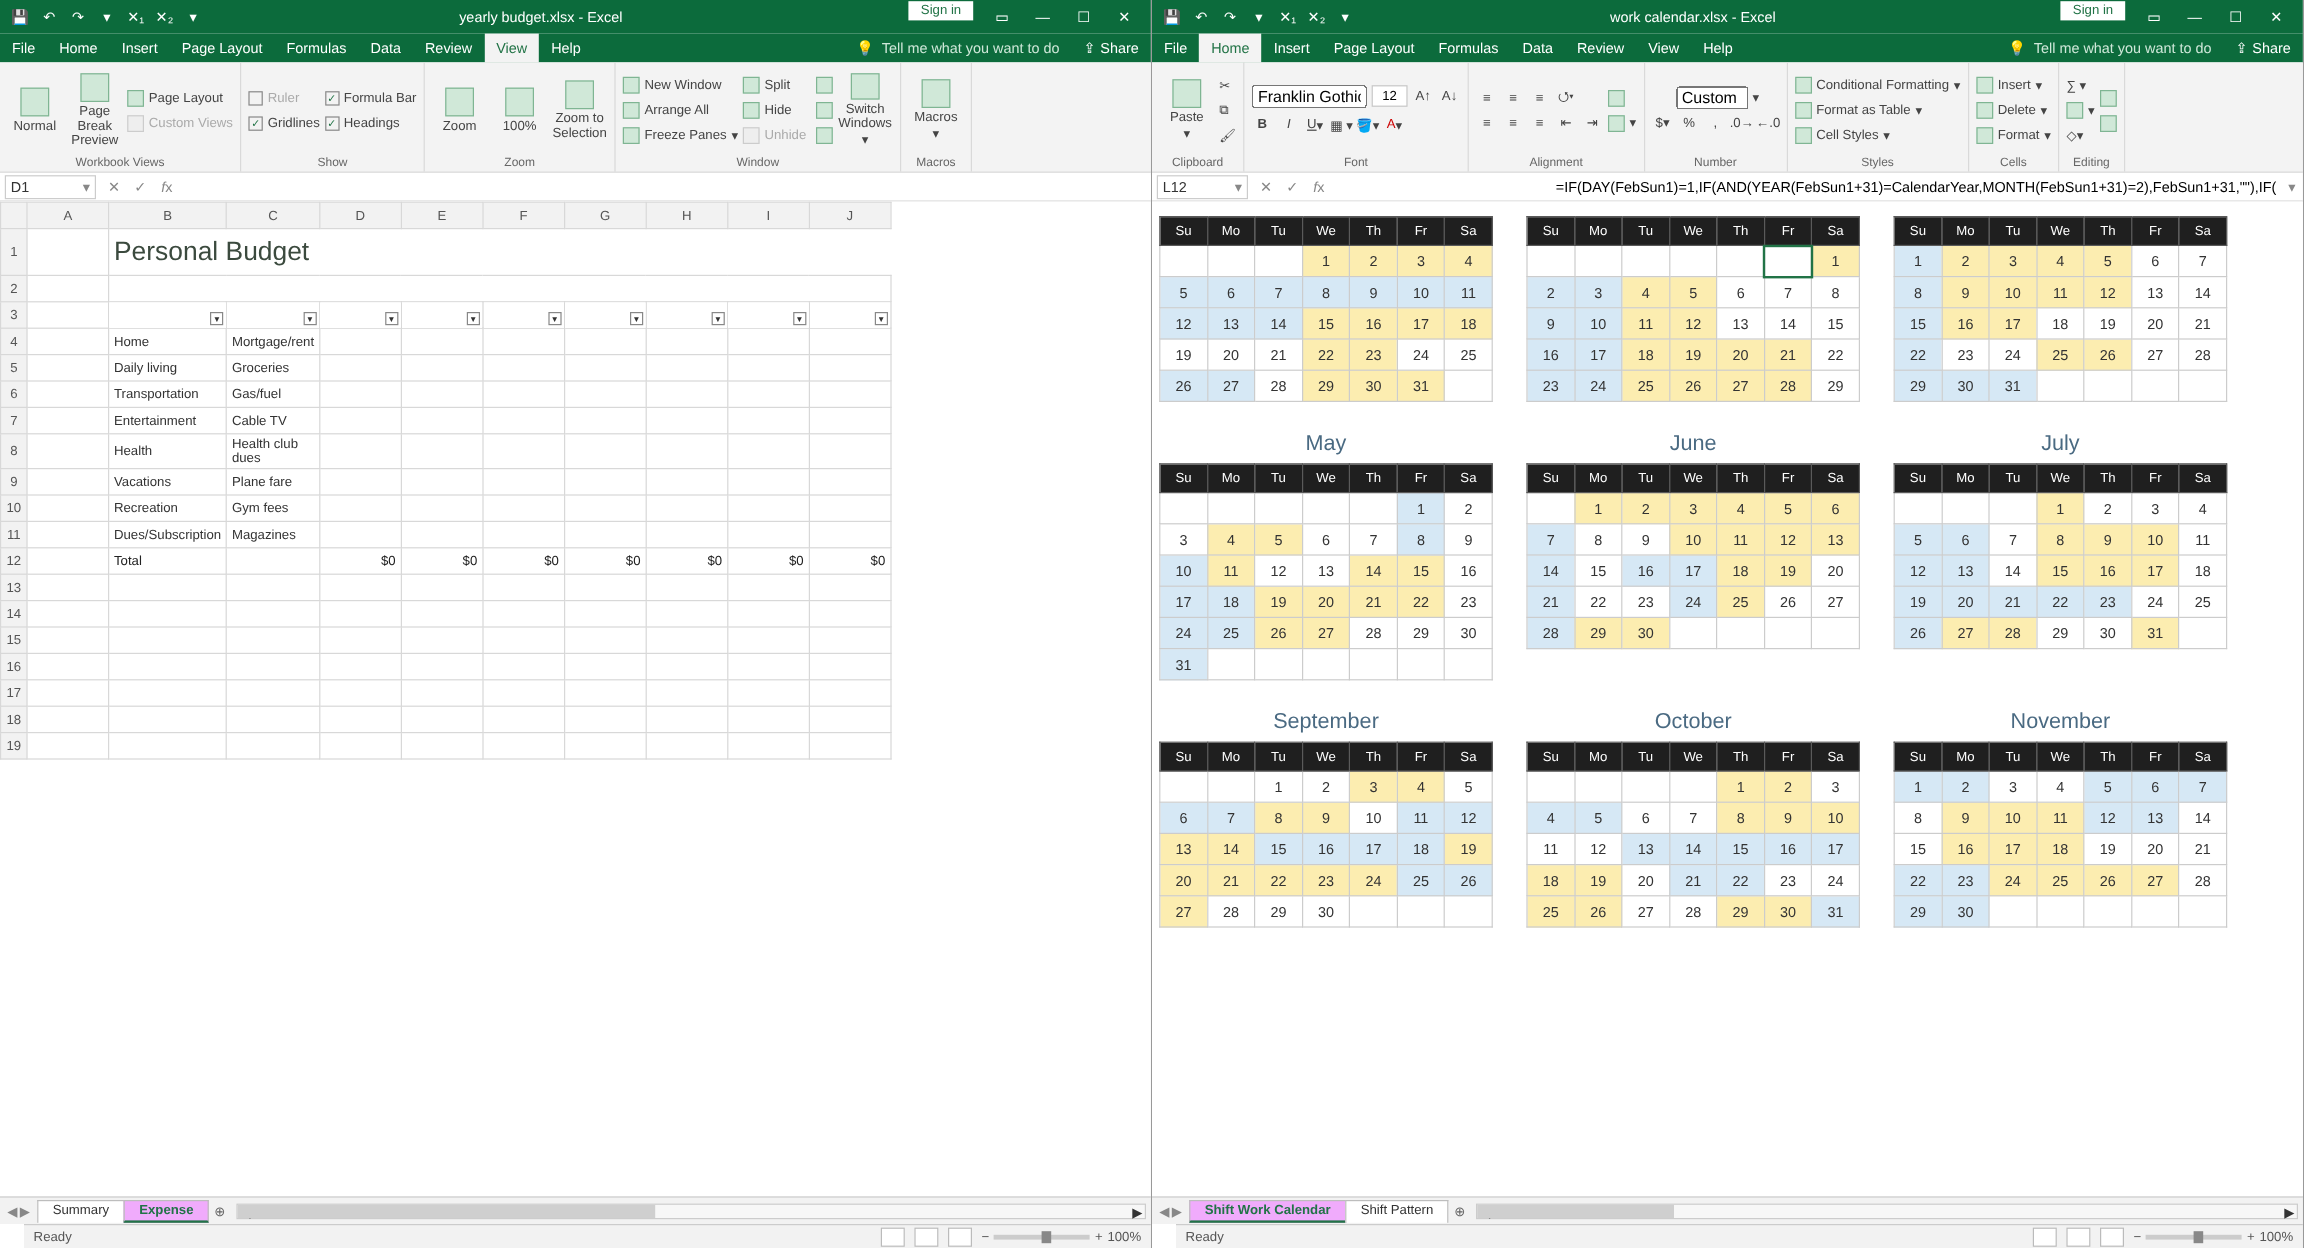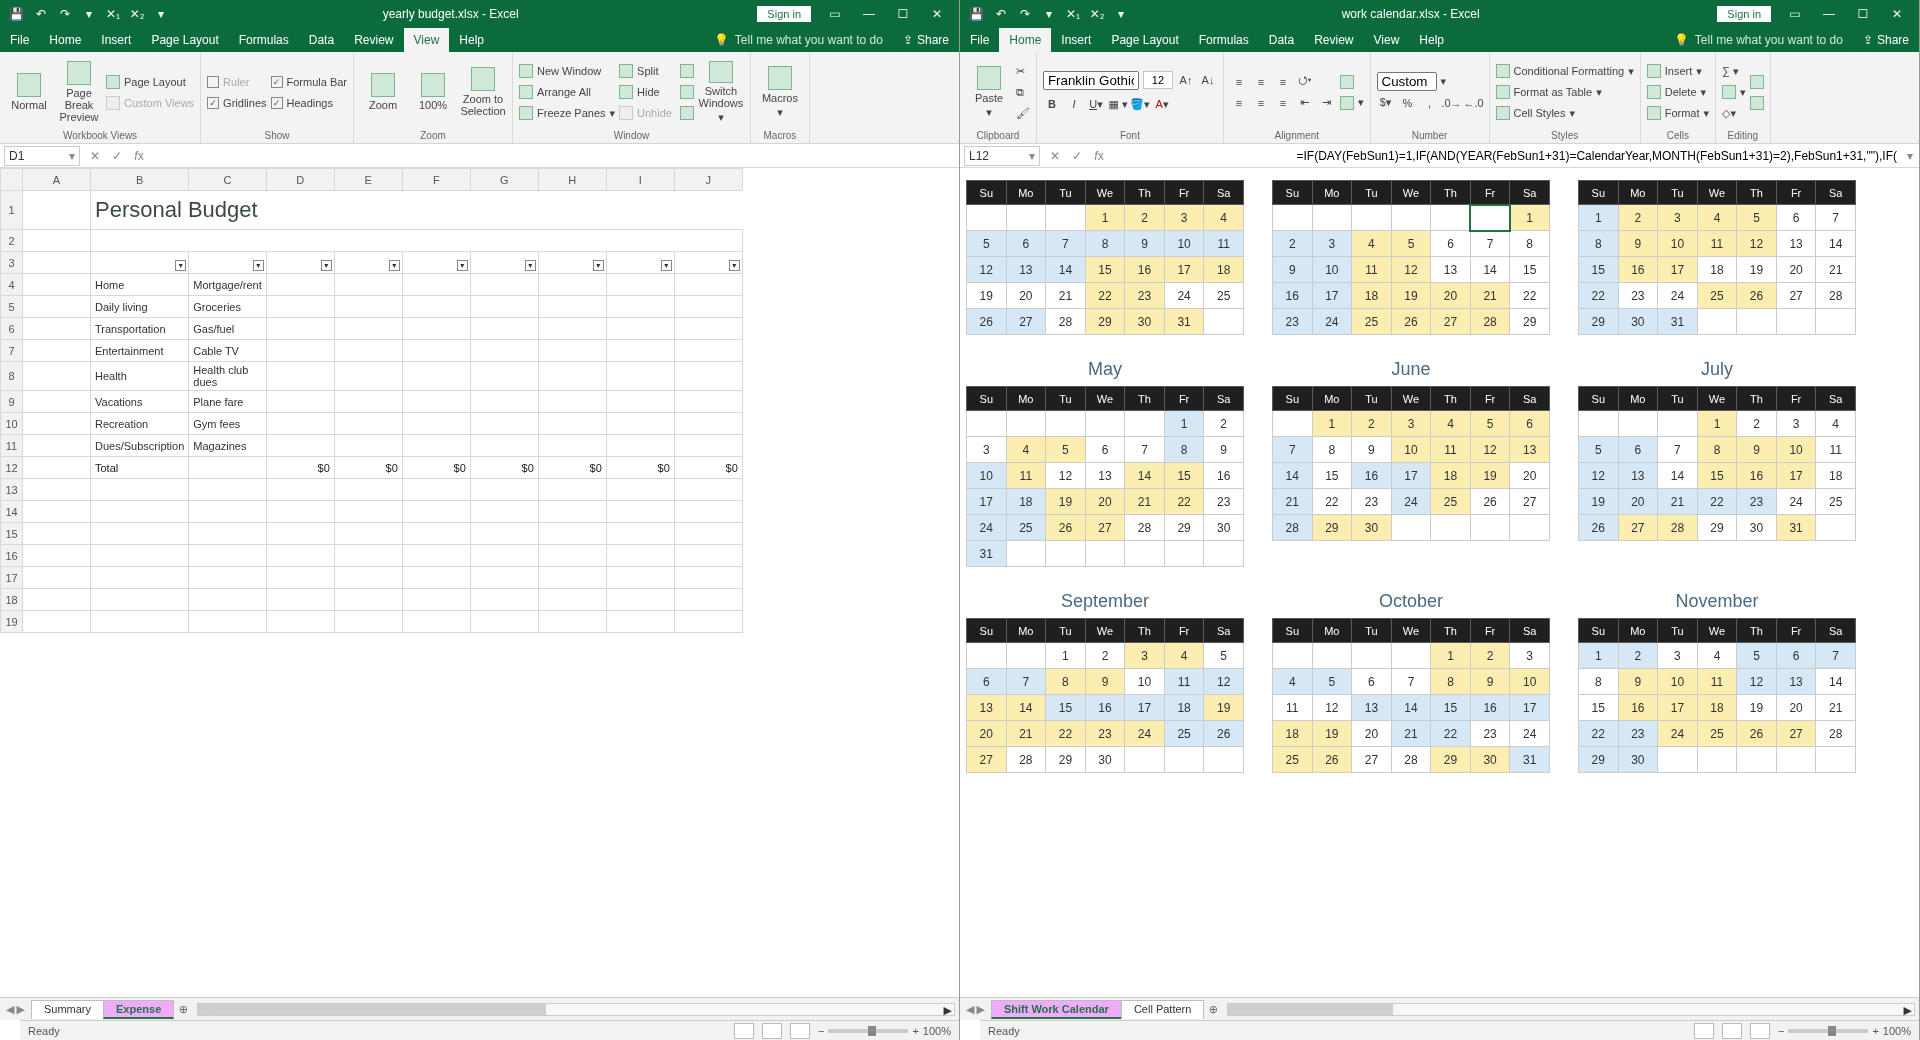--- a/index.html
+++ b/index.html
@@ -2,21 +2,21 @@
 <html><head>
 <meta charset="utf-8">
 <style>
 *{box-sizing:border-box;margin:0;padding:0;font-family:"Segoe UI",Arial,sans-serif;}
 body{background:#fff;font-size:11px;color:#333;display:flex;height:1040px;width:1920px;overflow:hidden;}
 .window{flex:1;display:flex;flex-direction:column;border-right:1px solid #999;position:relative;}
 .titlebar{height:28px;background:#0c6b3c;color:#fff;display:flex;align-items:center;padding:0 6px;font-size:11px;}
 .titlebar .qat{display:flex;gap:2px;align-items:center;}
 .titlebar .qat .tb-btn{width:22px;height:22px;display:flex;align-items:center;justify-content:center;color:#fff;font-size:12px;}
 .titlebar .title{flex:1;text-align:center;font-size:12px;}
-.titlebar .right{display:flex;align-items:center;gap:2px;padding-left:28px;}
+.titlebar .right{display:flex;align-items:flex-start;gap:2px;padding-left:28px;}
 .titlebar .win-btn{width:32px;height:26px;display:flex;align-items:center;justify-content:center;color:#fff;font-size:12px;}
 .signin{background:#fff;color:#217346;padding:2px 10px;font-size:11px;margin-right:6px;}
 .menubar{height:24px;background:#0c6b3c;display:flex;align-items:stretch;color:#fff;font-size:12px;}
 .menubar .tab{padding:0 10px;display:flex;align-items:center;cursor:pointer;}
 .menubar .tab.active{background:#f3f3f3;color:#217346;}
 .menubar .spacer{flex:1;}
 .menubar .tellme{display:flex;align-items:center;gap:6px;padding:0 10px;color:#cfe8d9;}
 .menubar .share{display:flex;align-items:center;gap:4px;padding:0 10px;}
 .ribbon{height:92px;background:#f3f3f3;border-bottom:1px solid #d4d4d4;display:flex;align-items:stretch;font-size:11px;color:#444;}
 .rg{border-right:1px solid #d9d9d9;display:flex;flex-direction:column;padding:4px 6px 2px;}
@@ -635,21 +635,21 @@
               <span class="ic-s"></span>
             </div>
           <div class="smrow"><span class="ic-s"></span>▾</div>
         </div>
       </div>
       <div class="lbl">Alignment</div>
     </div>
     <div class="rg">
       <div class="body">
         <div class="col-stack">
-          <div class="smrow"><input class="fontbox" style="width: 60px;" value="Custom">▾</div>
+          <div class="smrow"><input class="fontbox" style="width: 60px; margin-left: 20px;" value="Custom">▾</div>
           <div class="smrow">
             <span class="btnlet">$▾</span>
             <span class="btnlet">%</span>
             <span class="btnlet">,</span>
             <span class="btnlet">.0→</span>
             <span class="btnlet">←.0</span>
           </div>
         </div>
       </div>
       <div class="lbl">Number</div>
@@ -1275,21 +1275,21 @@
       </div>
   </div>
 
   <div class="sheettabs">
     <div class="nav">
         <span>◀</span>
         <span>▶</span>
       </div>
     <div id="stabs-right" style="display:flex">
         <div class="stab active">Shift Work Calendar</div>
-        <div class="stab">Cell Pattern</div>
+        <div class="stab">Shift Pattern</div>
       </div>
     <div class="add">⊕</div>
     <div class="hscroll right">
         <span style="position:absolute;left:2px">◀</span>
         <div class="thumb"></div>
         <span style="position:absolute;right:2px">▶</span>
       </div>
   </div>
   <div class="status">
     <span>Ready</span>

